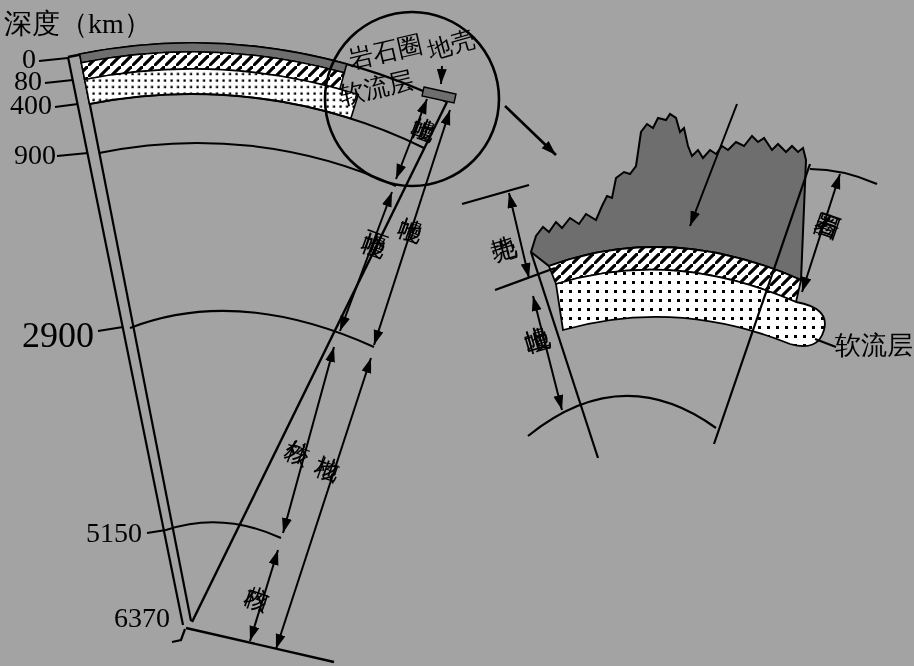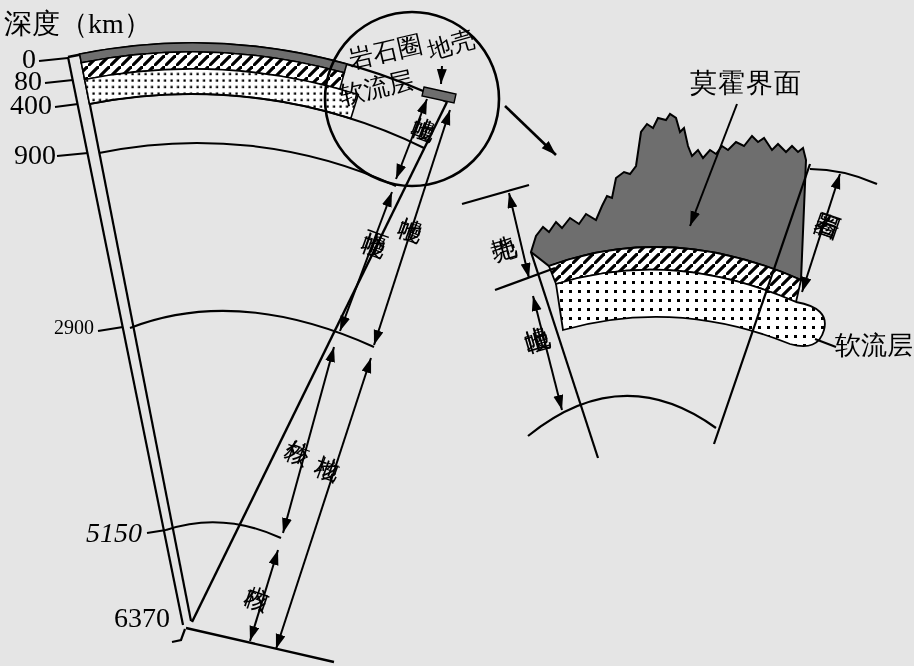--- a/index.html
+++ b/index.html
@@ -1,16 +1,16 @@
 <!DOCTYPE html>
 <html><head>
 <meta charset="utf-8">
 <style>
   html,body{margin:0;padding:0;background:#fff;}
-  #stage{position:relative;width:914px;height:666px;background:#e5e5e5;overflow:hidden;
+  #stage{position:relative;width:914px;height:666px;background:#a3a3a3;overflow:hidden;
          font-family:"Liberation Serif",serif;color:#000;}
   #gfx{position:absolute;left:0;top:0;}
   .lbl{position:absolute;line-height:1;white-space:nowrap;
        font-family:"Liberation Serif",serif;color:#000;}
   .vt{writing-mode:vertical-rl;text-orientation:upright;letter-spacing:1px;}
   .num{text-align:right;}
 </style>
 </head>
 <body>
 
@@ -110,34 +110,33 @@
     </g>
   </g>
 </svg>
 
 <div class="lbl" style="left:4px;top:10px;font-size:28px;">深度（km）</div>
 
 <div class="lbl num" style="left:-4px;top:45px;width:40px;font-size:28px;">0</div>
 <div class="lbl num" style="left:-6px;top:67px;width:48px;font-size:28px;">80</div>
 <div class="lbl num" style="left:-6px;top:91px;width:58px;font-size:28px;">400</div>
 <div class="lbl num" style="left:-2px;top:141px;width:58px;font-size:28px;">900</div>
-<div class="lbl num" style="left:18px;top:317px;width:76px;font-size:20px;">2900</div>
-<div class="lbl num" style="left:64px;top:519px;width:78px;font-size:28px;font-style:italic;">5150</div>
+<div class="lbl num" style="left:18px;top:317px;width:76px;font-size:36px;">2900</div>
+<div class="lbl num" style="left:64px;top:519px;width:78px;font-size:28px;">5150</div>
 <div class="lbl num" style="left:92px;top:604px;width:78px;font-size:28px;">6370</div>
 
 <div class="lbl" style="left:425px;top:40px;font-size:24px;transform:rotate(-16deg);transform-origin:0 0;">地壳</div>
 <div class="lbl" style="left:346px;top:48px;font-size:25px;transform:rotate(-13deg);transform-origin:0 0;">岩石圈</div>
 <div class="lbl" style="left:337px;top:84px;font-size:25px;transform:rotate(-13deg);transform-origin:0 0;">软流层</div>
 <div class="lbl vt" style="left:424px;top:97px;font-size:23px;transform:rotate(21deg);transform-origin:0 0;">上地幔</div>
 
 <div class="lbl vt" style="left:410px;top:197px;font-size:24px;transform:rotate(20deg);transform-origin:0 0;">地幔</div>
 <div class="lbl vt" style="left:374px;top:211px;font-size:24px;transform:rotate(20deg);transform-origin:0 0;">下地幔</div>
 <div class="lbl vt" style="left:297px;top:419px;font-size:24px;transform:rotate(20deg);transform-origin:0 0;">外核</div>
 <div class="lbl vt" style="left:327px;top:435px;font-size:24px;transform:rotate(20deg);transform-origin:0 0;">地核</div>
 <div class="lbl vt" style="left:256px;top:565px;font-size:24px;transform:rotate(19deg);transform-origin:0 0;">内核</div>
 
-<div class="lbl" style="left:690px;top:70px;font-size:27px;letter-spacing:1px;">莫霍界面</div>
 <div class="lbl vt" style="left:482px;top:221px;font-size:25px;transform:rotate(-17deg);transform-origin:0 0;">地壳</div>
 <div class="lbl vt" style="left:516px;top:311px;font-size:25px;transform:rotate(-16deg);transform-origin:0 0;">上地幔</div>
 <div class="lbl vt" style="left:826px;top:191px;font-size:25px;transform:rotate(19deg);transform-origin:0 0;">岩石圈</div>
 <div class="lbl" style="left:835px;top:333px;font-size:26px;">软流层</div>
 
 </div>
 
 </body></html>

